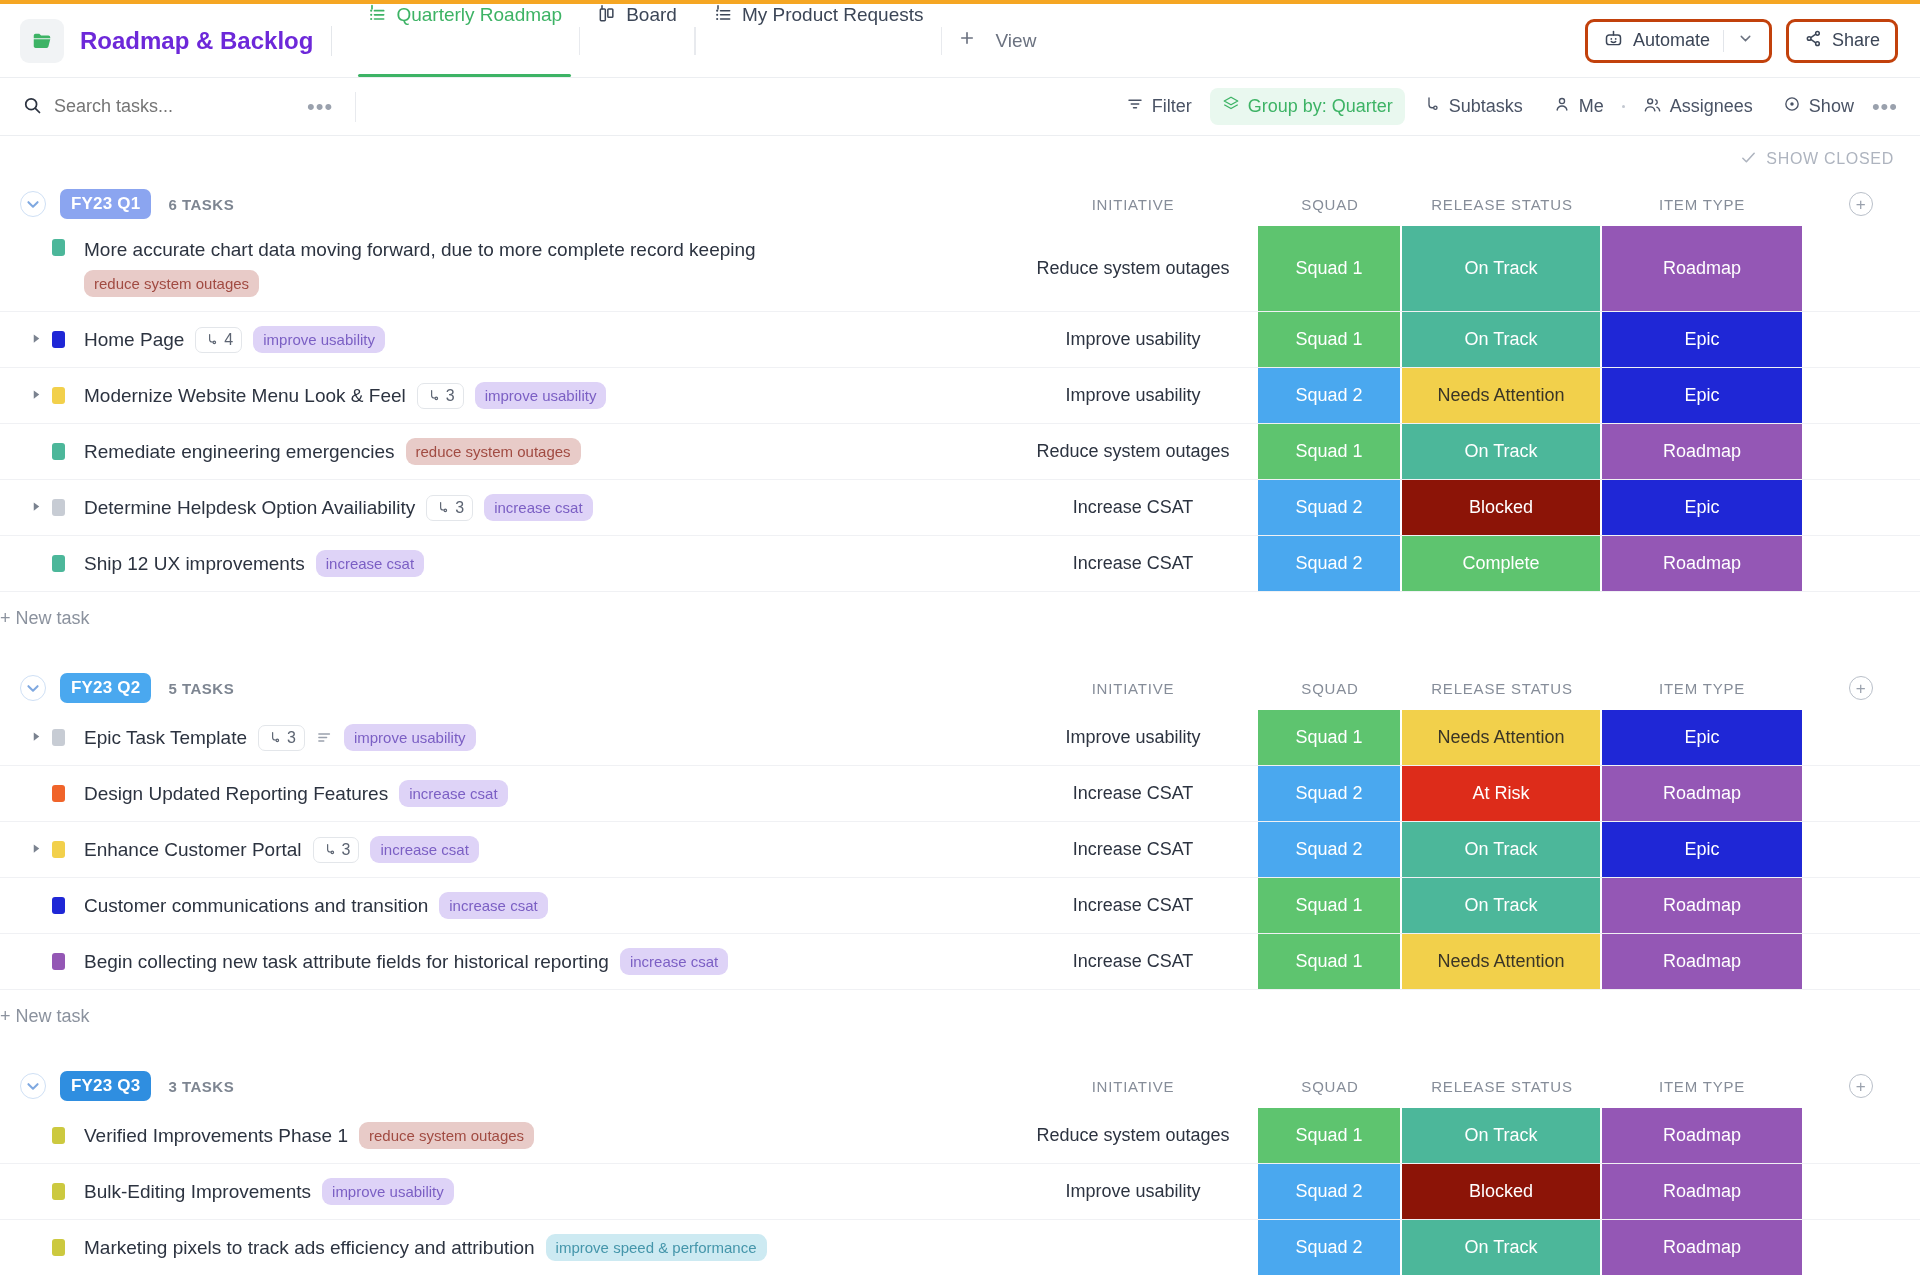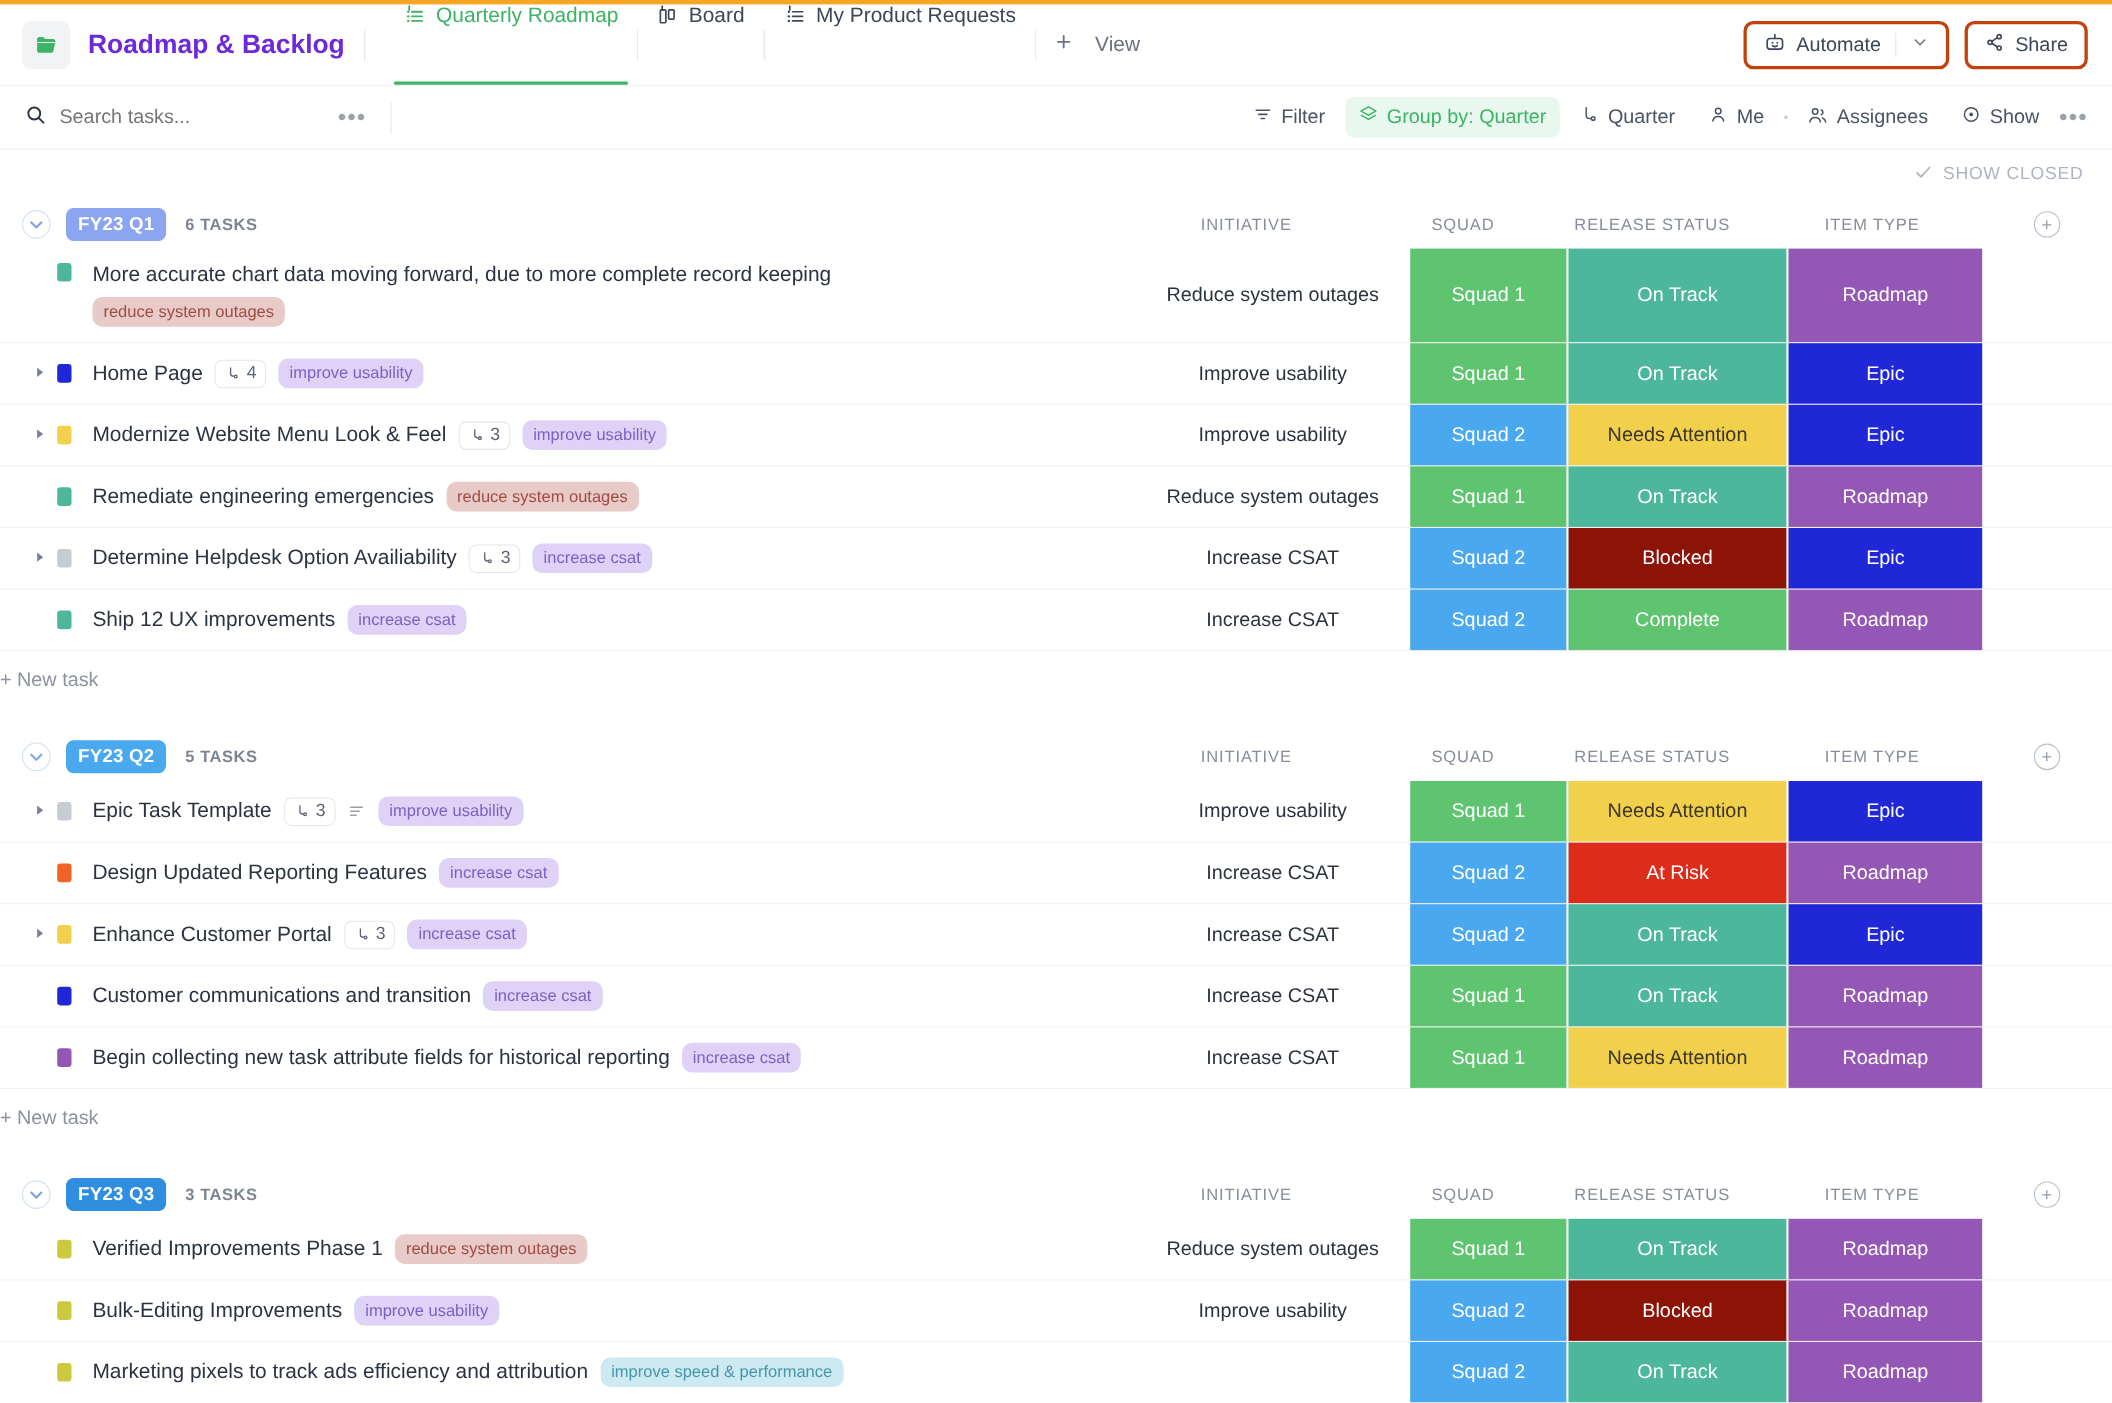--- a/index.html
+++ b/index.html
@@ -134,21 +134,21 @@
   .desc-icon { color: #9aa1ad; display: flex; align-items: center; }
 
   .cells { display: flex; align-items: stretch; flex: 0 0 auto; }
   .cell {
     display: flex; align-items: center; justify-content: center;
     font-size: 18px; text-align: center;
   }
   .c-initiative { width: 250px; color: #2c3340; padding: 0 6px; }
   .c-squad { width: 144px; color: #fff; border-right: 2px solid #fff; }
   .c-status { width: 200px; color: #fff; border-right: 2px solid #fff; }
-  .c-type   { width: 176px; color: #fff; }
+  .c-type   { width: 200px; color: #fff; }
   .c-tail   { width: 118px; }
 
   .newtask { height: 52px; display: flex; align-items: center; 
     font-size: 18px; color: #8b929e; cursor: pointer; }
   .group-spacer { height: 22px; }
 </style>
 </head>
 <body>
 
 <div class="top-accent"></div>
@@ -283,21 +283,21 @@
       </span>
       <span>Group by: Quarter</span>
     </div>
     <div class="tb-item">
       <span>
         <svg width="18" height="18" viewBox="0 0 24 24" fill="none" stroke="#4a5365" stroke-width="1.8" stroke-linecap="round">
             <path d="M8 4v9a4 4 0 0 0 4 4h2"></path>
             <circle cx="16.5" cy="17" r="2.2"></circle>
           </svg>
       </span>
-      <span>Quarter</span>
+      <span>Subtasks</span>
     </div>
     <div class="tb-item">
       <span>
         <svg width="18" height="18" viewBox="0 0 24 24" fill="none" stroke="#4a5365" stroke-width="1.8">
             <circle cx="12" cy="8" r="3.4"></circle>
             <path d="M5.5 20c.7-3.6 3.3-5.4 6.5-5.4s5.8 1.8 6.5 5.4" stroke-linecap="round"></path>
           </svg>
       </span>
       <span>Me</span>
     </div>

